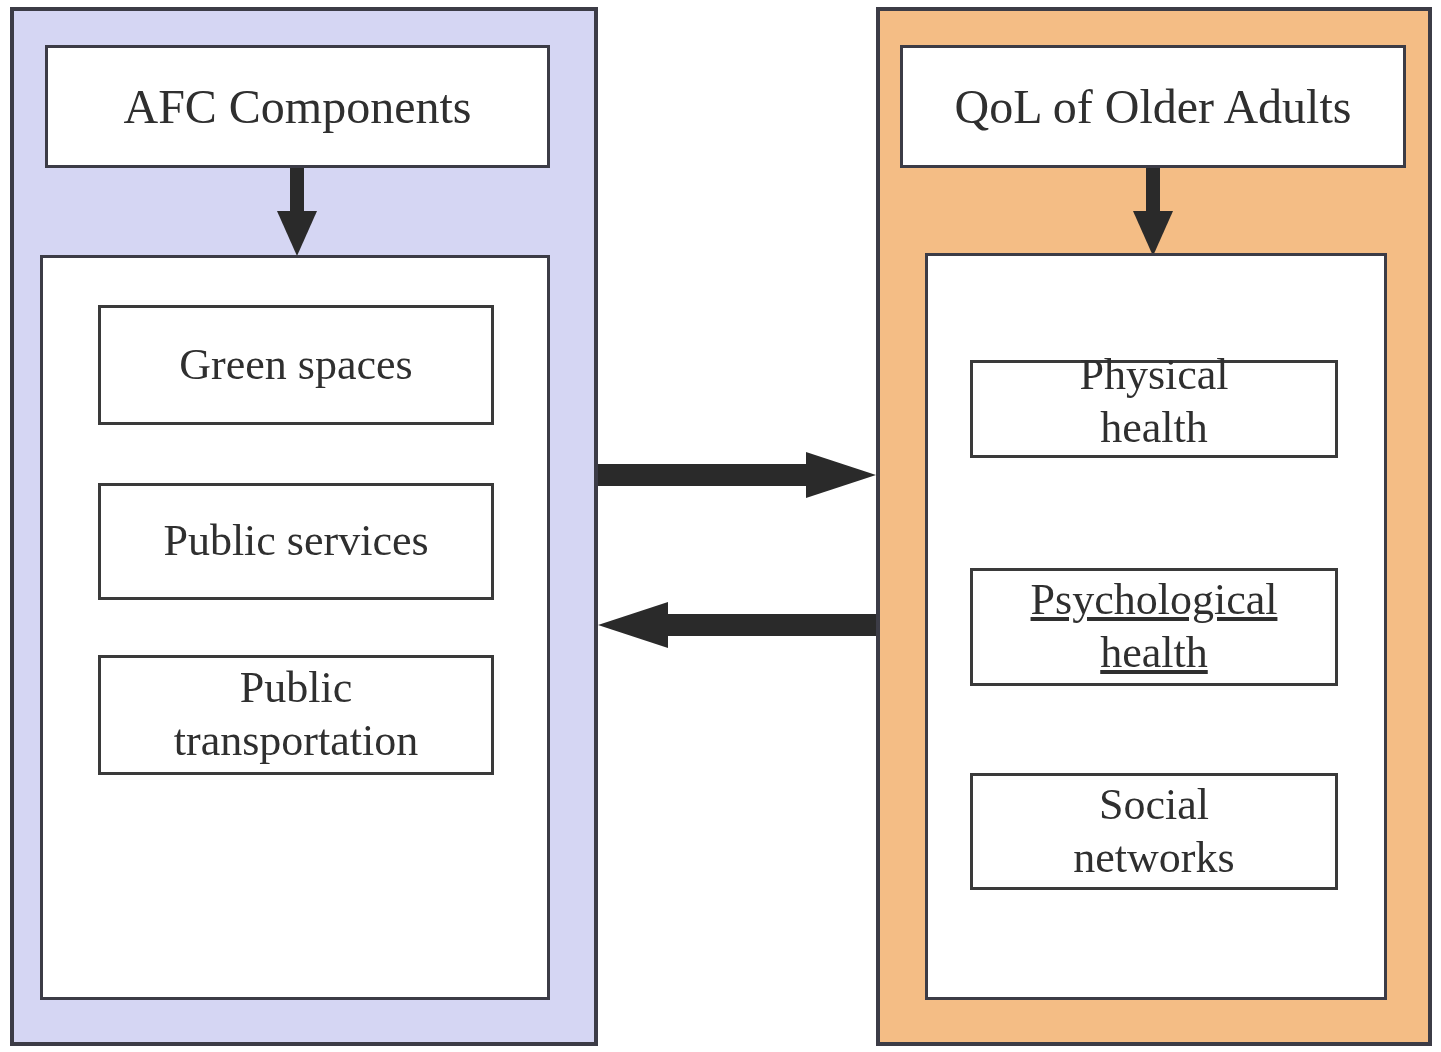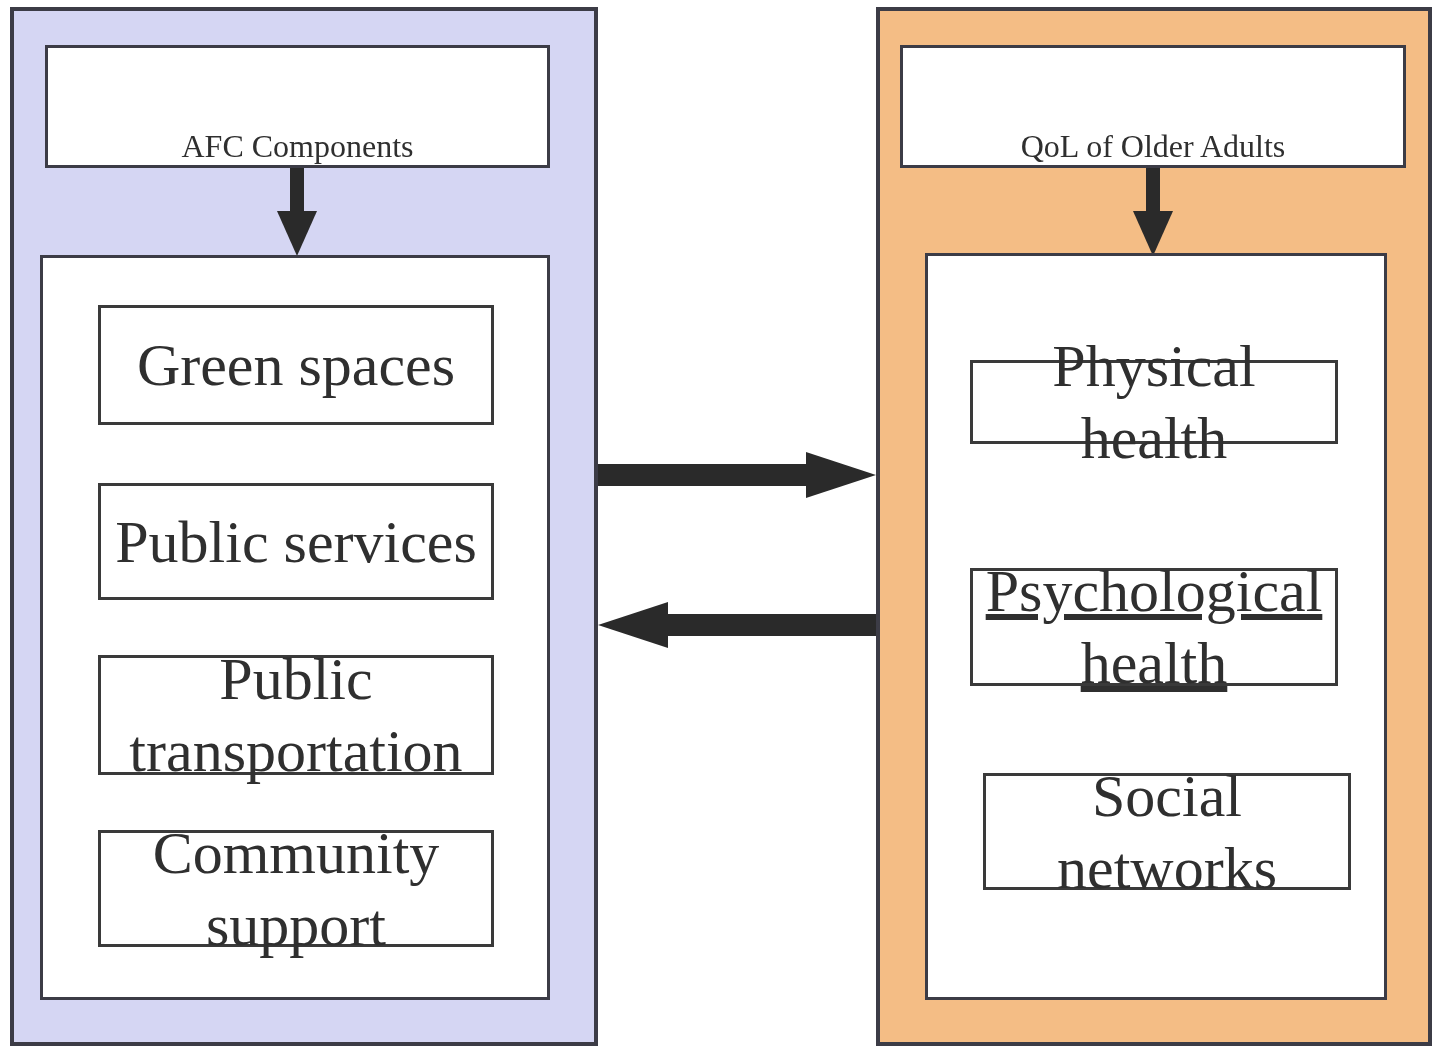--- a/index.html
+++ b/index.html
@@ -25,23 +25,23 @@
   }
   .panel.left  { left: 10px;  width: 588px; background: var(--left-bg, #d5d6f3); }
   .panel.right { left: 876px; width: 556px; background: var(--right-bg, #f4bd85); }
 
   .header-box {
     position: absolute;
     background: #ffffff;
     border: 3px solid var(--border, #3c3c46);
     box-sizing: border-box;
     display: flex;
-    align-items: flex-end;
+    align-items: center;
     justify-content: center;
-    font-size: 32px;
+    font-size: 48px;
     text-align: center;
     white-space: nowrap;
   }
   .panel.left  .header-box { left: 31px; top: 34px; width: 505px; height: 123px; }
   .panel.right .header-box { left: 20px; top: 34px; width: 506px; height: 123px; }
 
   .inner-box {
     position: absolute;
     background: #ffffff;
     border: 3px solid var(--border, #3c3c46);
@@ -52,34 +52,34 @@
 
   .item-box {
     position: absolute;
     background: #ffffff;
     border: 3px solid #3a3a3a;
     box-sizing: border-box;
     display: flex;
     align-items: center;
     justify-content: center;
     text-align: center;
-    font-size: 60px;
+    font-size: 44px;
     line-height: 1.2;
     white-space: pre-line;
   }
   .panel.left .item-box { left: 55px; width: 396px; }
   .item-green-spaces          { top: 47px;  height: 120px; }
   .item-public-services       { top: 225px; height: 117px; }
   .item-public-transportation { top: 397px; height: 120px; }
   .item-community-support     { top: 572px; height: 117px; }
 
   .panel.right .item-box { left: 42px; width: 368px; }
-  .item-physical-health       { top: 104px; height: 84px; }
+  .item-physical-health       { top: 104px; height: 98px; align-items: flex-end; }
   .item-psychological-health  { top: 312px; height: 118px; text-decoration: underline; }
-  .item-social-networks       { top: 517px; height: 117px; margin-left: 13px; }
+  .item-social-networks       { top: 517px; height: 117px; }
 
   .down-arrow {
     position: absolute;
     width: 40px;
     height: 88px;
   }
   .panel.left  .down-arrow { left: 263px; top: 157px; }
   .panel.right .down-arrow { left: 253px; top: 157px; }
 
   .h-arrow {
@@ -112,24 +112,20 @@
       <div class="item-box item-green-spaces">
         <span>Green spaces</span>
       </div>
       <div class="item-box item-public-transportation">
         <span>Public
 transportation</span>
       </div>
       <div class="item-box item-public-services">
         <span>Public services</span>
       </div>
-      <div class="item-box item-community-support">
-        <span>Community
-support</span>
-      </div>
     </div>
   </section>
 
   <svg class="h-arrow to-right" viewBox="0 0 278 46">
     <rect x="0" y="12" width="212" height="22" fill="#2a2a2a"></rect>
     <polygon points="208,0 208,46 278,23" fill="#2a2a2a"></polygon>
   </svg>
 
   <svg class="h-arrow to-left" viewBox="0 0 278 46">
     <rect x="66" y="12" width="212" height="22" fill="#2a2a2a"></rect>

